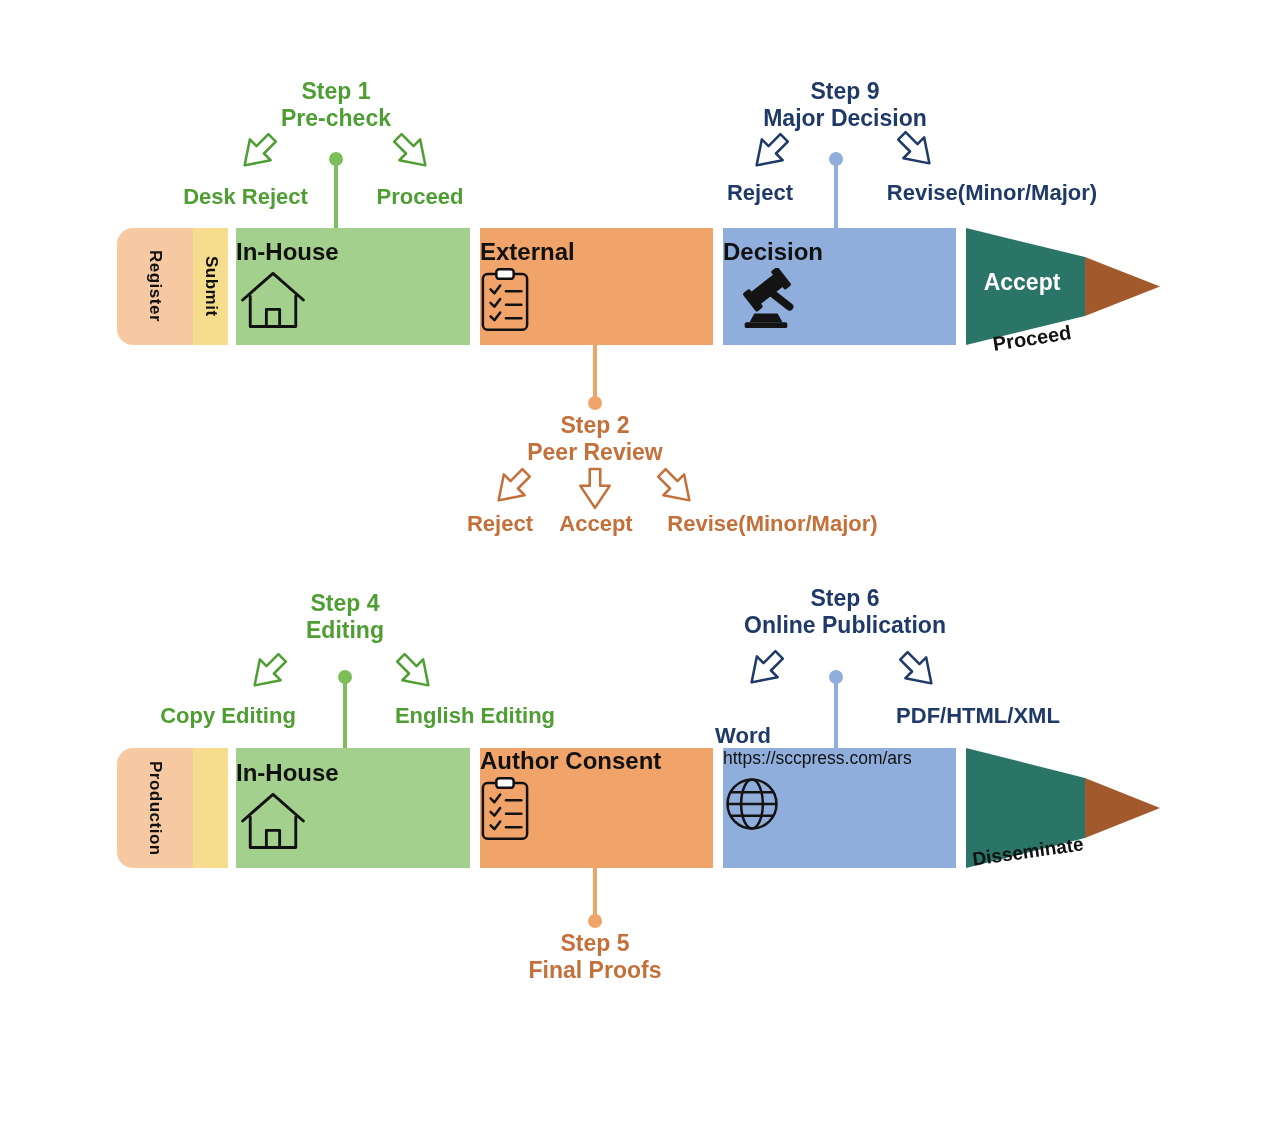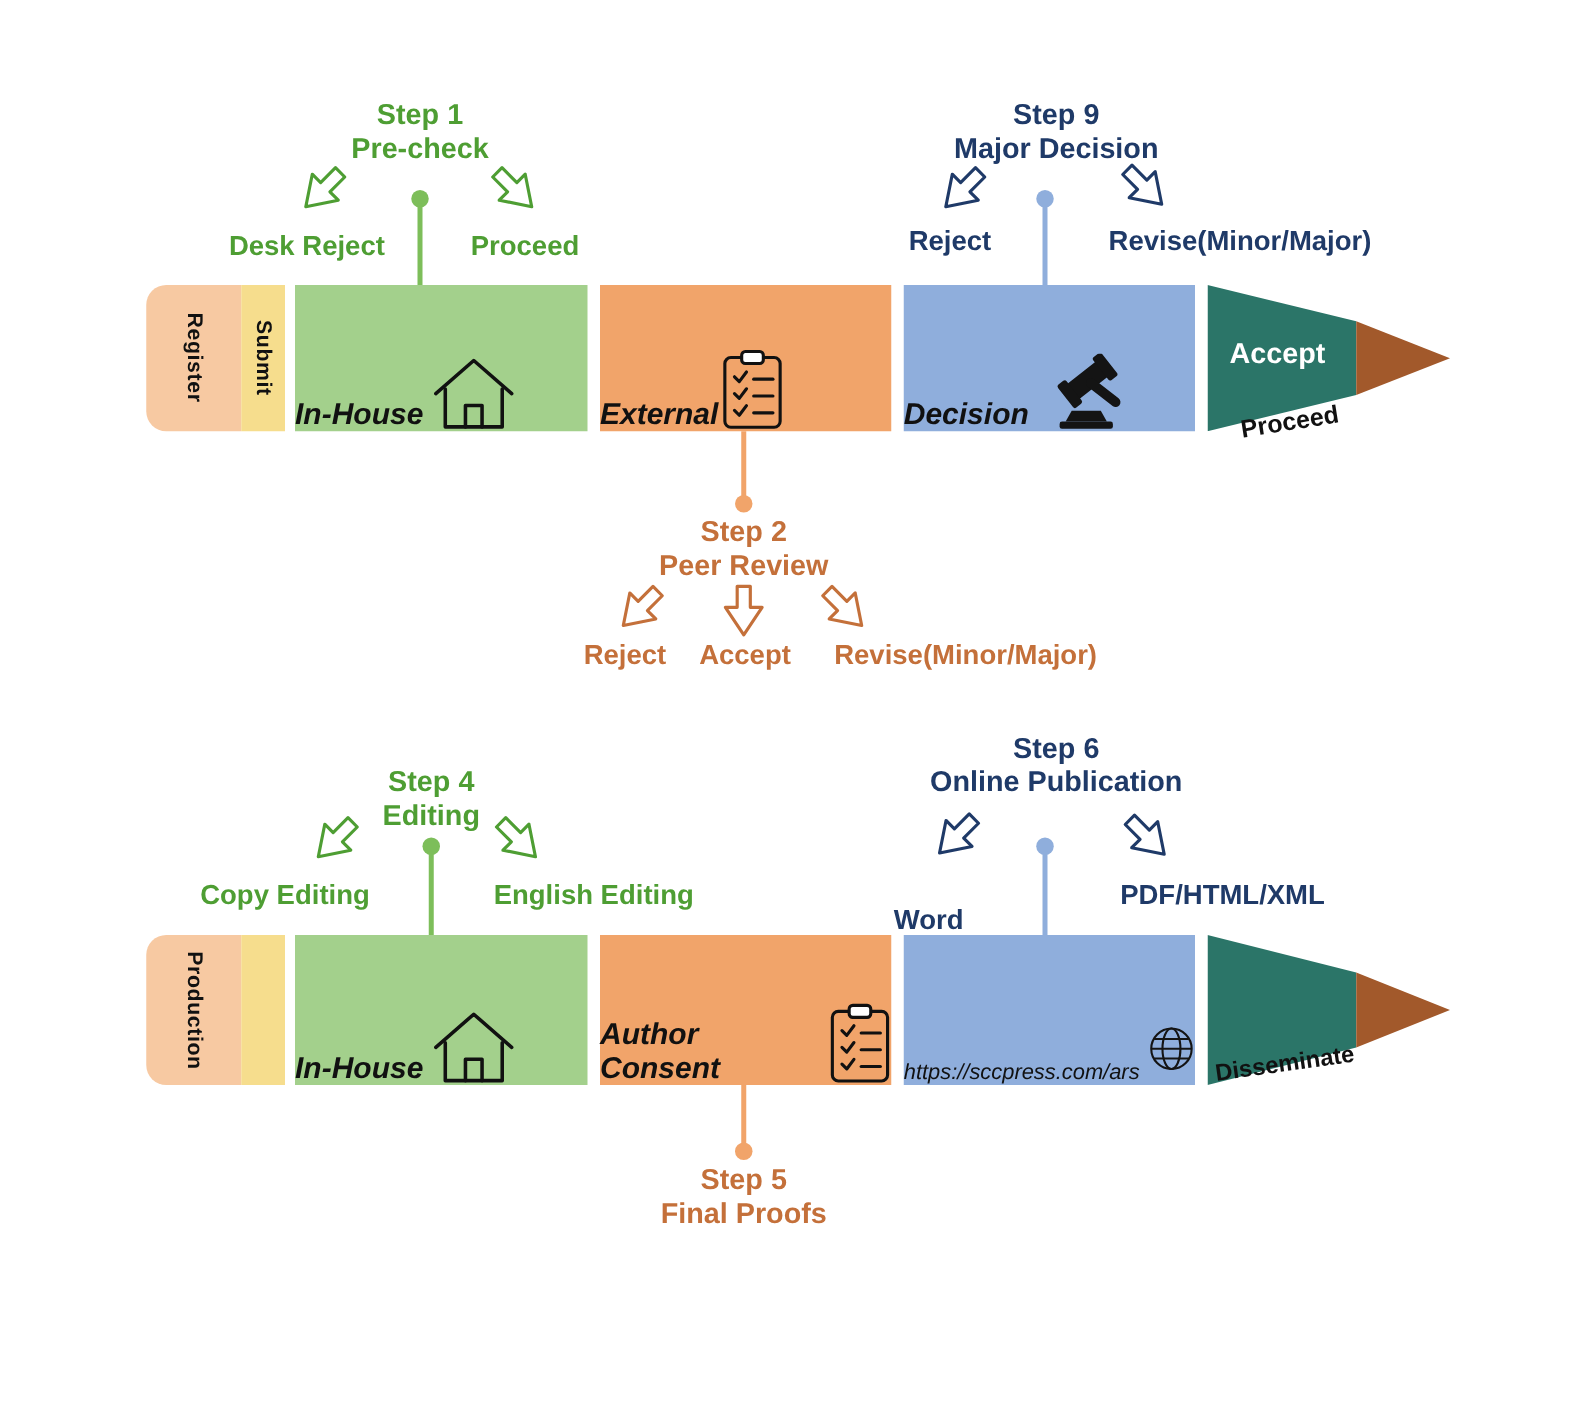--- a/index.html
+++ b/index.html
@@ -10,21 +10,21 @@
 
   .step-label { text-align:center; font-weight:700; font-size:23px; line-height:27px; }
   .opt { text-align:center; font-weight:700; font-size:22px; white-space:nowrap; }
   .c-green  { color:var(--green_text,#4E9E33); }
   .c-navy   { color:var(--navy_text,#1F3A68); }
   .c-orange { color:var(--orange_text,#C4703A); }
 
   .dot  { width:14px; height:14px; border-radius:50%; }
   .vline{ width:4px; }
 
-  .block { display:flex; flex-direction:row; align-items:flex-end;font-style:italic; }
+  .block { display:flex; flex-direction:column; align-items:flex-start; }
   .block-title { font-size:24px; font-weight:700; color:#111; line-height:1.1; }
   .vblock { display:flex; align-items:center; justify-content:center; }
   .vtext { writing-mode:vertical-rl; font-size:17px; font-weight:700; color:#111; letter-spacing:0.5px; }
 
   .bg-peach  { background:var(--peach,#F7C9A2); }
   .bg-yellow { background:var(--yellow,#F6DD8D); }
   .bg-green  { background:var(--green,#A3D08C); }
   .bg-orange { background:var(--orange,#F1A46A); }
   .bg-blue   { background:var(--blue,#8FAEDC); }
 
@@ -136,21 +136,21 @@
   <svg class="abs arrow c-orange" style="left:577px; top:468px;" width="36" height="42" viewBox="0 0 34 40">
     <polygon points="12,1 22,1 22,17 31,17 17,38 3,17 12,17" fill="#fff" stroke="currentColor" stroke-width="2.4" stroke-linejoin="round"></polygon>
   </svg>
   <svg class="abs arrow c-orange rotm45" style="left:658px; top:466px;" width="36" height="42" viewBox="0 0 34 40">
     <polygon points="12,1 22,1 22,17 31,17 17,38 3,17 12,17" fill="#fff" stroke="currentColor" stroke-width="2.4" stroke-linejoin="round"></polygon>
   </svg>
   <div class="abs opt c-orange" style="left:440px; top:511px; width:120px;">Reject</div>
   <div class="abs opt c-orange" style="left:536px; top:511px; width:120px;">Accept</div>
   <div class="abs opt c-orange" style="left:650px; top:511px; width:245px;">Revise(Minor/Major)</div>
 
-  <div class="abs step-label c-green" style="left:255px; top:612px; width:180px;">
+  <div class="abs step-label c-green" style="left:255px; top:590px; width:180px;">
     <div>Step 4</div>
     <div>Editing</div>
   </div>
   <svg class="abs arrow c-green rot45" style="left:250px; top:651px;" width="36" height="42" viewBox="0 0 34 40">
     <polygon points="12,1 22,1 22,17 31,17 17,38 3,17 12,17" fill="#fff" stroke="currentColor" stroke-width="2.4" stroke-linejoin="round"></polygon>
   </svg>
   <svg class="abs arrow c-green rotm45" style="left:397px; top:651px;" width="36" height="42" viewBox="0 0 34 40">
     <polygon points="12,1 22,1 22,17 31,17 17,38 3,17 12,17" fill="#fff" stroke="currentColor" stroke-width="2.4" stroke-linejoin="round"></polygon>
   </svg>
   <div class="abs dot" style="left:338px; top:670px; background:var(--green_line,#7DBE5A);"></div>
@@ -198,21 +198,21 @@
         <path d="M11,23 l4,4 l6,-8"></path>
           <line x1="27" y1="25" x2="43" y2="25"></line>
         <path d="M11,37 l4,4 l6,-8"></path>
           <line x1="27" y1="39" x2="43" y2="39"></line>
         <path d="M11,51 l4,4 l6,-8"></path>
           <line x1="27" y1="53" x2="43" y2="53"></line>
       </g>
     </svg>
   </div>
 
-  <div class="abs block bg-blue" style="left:723px; top:748px; width:233px; height:120px; padding-top:13px; gap:6px;">
+  <div class="abs block bg-blue" style="left:723px; top:748px; width:233px; height:120px; padding-top:0; gap:6px;">
     <div style="font-size:17.5px; font-weight:400; color:#111;">https://sccpress.com/ars</div>
     <svg width="58" height="58" viewBox="0 0 64 64">
       <g fill="none" stroke="#141414" stroke-width="2.8">
         <circle cx="32" cy="32" r="27"></circle>
         <ellipse cx="32" cy="32" rx="12" ry="27"></ellipse>
         <line x1="5" y1="32" x2="59" y2="32"></line>
         <line x1="9" y1="19" x2="55" y2="19"></line>
         <line x1="9" y1="45" x2="55" y2="45"></line>
       </g>
     </svg>

